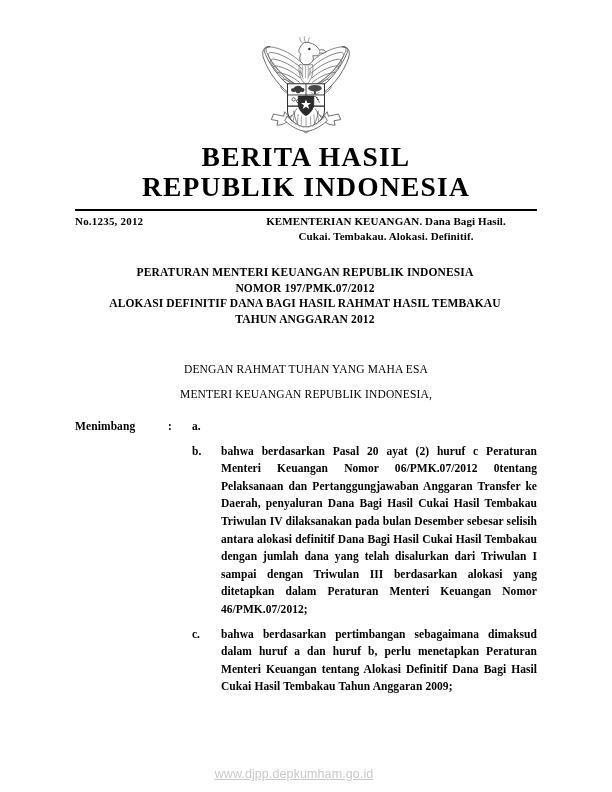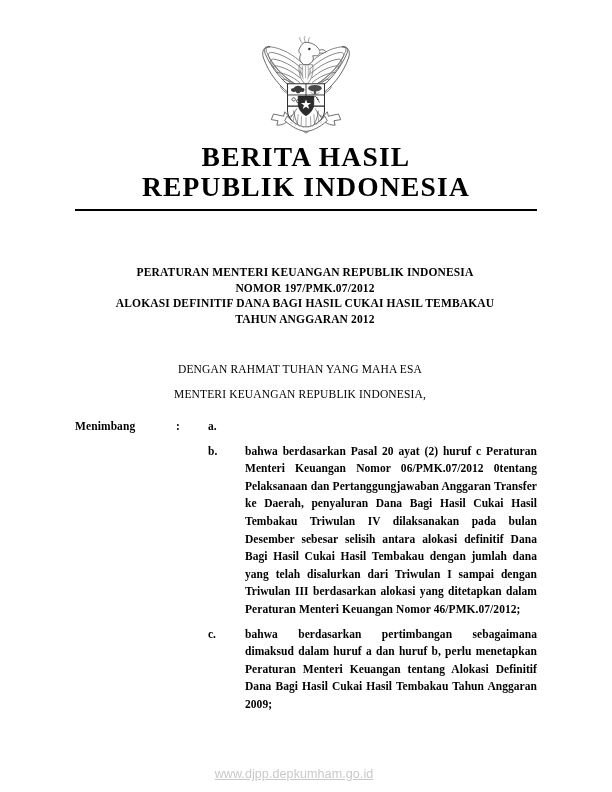--- a/index.html
+++ b/index.html
@@ -106,21 +106,21 @@
     font-weight: bold;
     font-size: 11.5px;
     line-height: 15.6px;
     letter-spacing: 0.15px;
     white-space: nowrap;
   }
 
   
   .invocation {
     position: absolute;
-    left: 69px;
+    left: 75px;
     top: 357px;
     width: 462px;
     text-align: center;
   }
   .invocation .i {
     font-size: 11.5px;
     line-height: 25px;
     letter-spacing: 0.15px;
     white-space: nowrap;
   }
@@ -128,21 +128,21 @@
   
   .considering {
     position: absolute;
     left: 75px;
     top: 418px;
     width: 462px;
   }
   .cons-grid {
     display: grid;
     grid-template-columns: 85px 16px 21px 1fr;
-    column-gap: 16px;
+    column-gap: 8px;
   }
   .cons-label {
     grid-column: 1;
     font-weight: bold;
     font-size: 11.5px;
     line-height: 17.6px;
     letter-spacing: 0.1px;
   }
   .cons-colon {
     grid-column: 2;
@@ -320,25 +320,32 @@
     </div>
   </div>
 
   <div class="masthead">
     <div class="masthead-line">BERITA HASIL</div>
     <div class="masthead-line">REPUBLIK INDONESIA</div>
   </div>
 
   <div class="rule"></div>
 
+  <div class="gazette-row">
+    <div class="gazette-no">No.1235, 2012</div>
+    <div class="gazette-subject">
+      <span>KEMENTERIAN KEUANGAN. Dana Bagi Hasil.</span>
+      <span class="l2">Cukai. Tembakau. Alokasi. Definitif.</span>
+    </div>
+  </div>
 
   <div class="title-block">
     <div class="t">PERATURAN MENTERI KEUANGAN REPUBLIK INDONESIA</div>
     <div class="t">NOMOR 197/PMK.07/2012</div>
-    <div class="t">ALOKASI DEFINITIF DANA BAGI HASIL CUKAI HASIL TEMBAKAU</div>
+    <div class="t">ALOKASI DEFINITIF DANA BAGI HASIL RAHMAT HASIL TEMBAKAU</div>
     <div class="t">TAHUN ANGGARAN 2012</div>
   </div>
 
   <div class="invocation">
     <div class="i">DENGAN RAHMAT TUHAN YANG MAHA ESA</div>
     <div class="i">MENTERI KEUANGAN REPUBLIK INDONESIA,</div>
   </div>
 
   <div class="considering">
     <div class="cons-grid">

